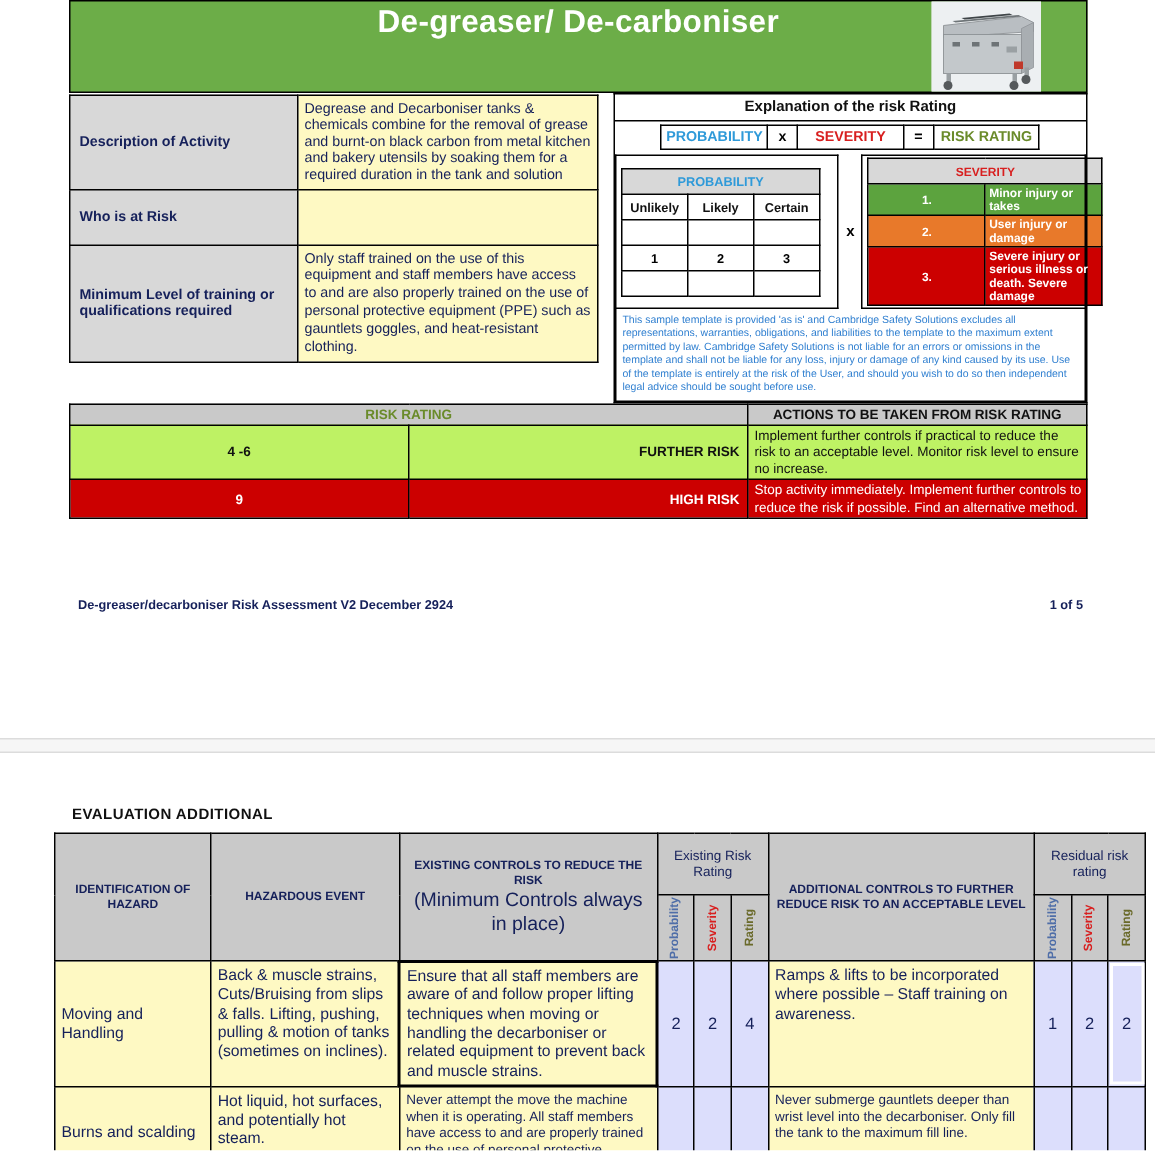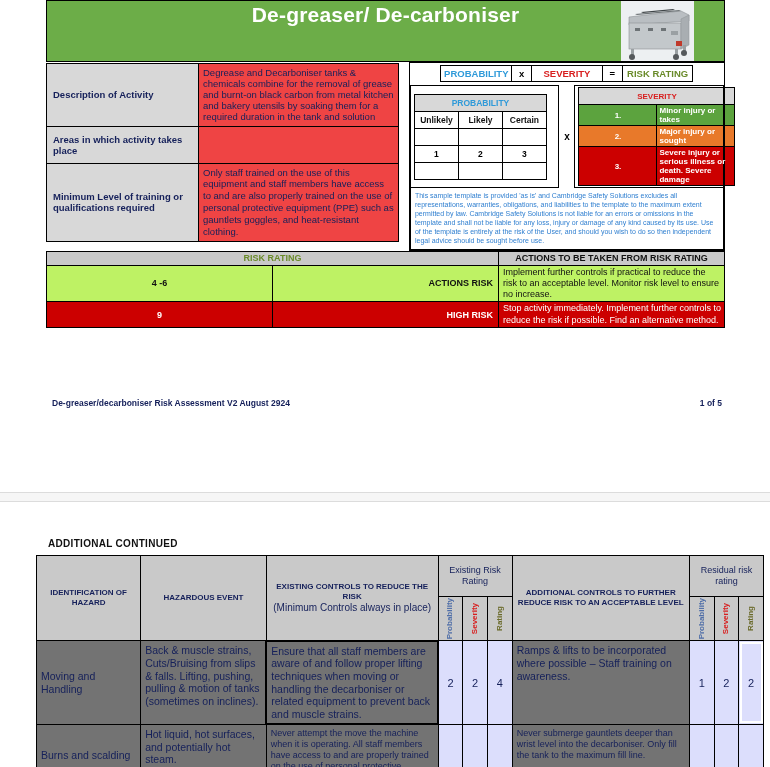--- a/index.html
+++ b/index.html
@@ -35,21 +35,21 @@
   }
   .machine-img { position: absolute; right: 30px; top: 0px; width: 73px; height: 60px;
      background: #eceff1; border: 0; }
   .machine-img svg { display: block; }
 
   
   .infotbl { width: 353px; }
   .infotbl td { font-size: 9.5px; color: #15205a; }
   .lbl-cell { width: 152px; background: #d8d8d8; font-weight: bold; font-size: 10px;
               color: #151515; padding-left: 6px; }
-  .val-cell { background: #ef4444; font-size: 8px; line-height: 1.18; padding: 3px 4px;
+  .val-cell { background: #fef9c3; font-size: 8px; line-height: 1.18; padding: 3px 4px;
               vertical-align: top; color: #15205a; }
   .val-cell.big { font-size: 9.5px; line-height: 1.25; vertical-align: middle; }
 
   
   .expl { width: 306px; vertical-align: top; padding: 0; }
   .expl-head { text-align: center; font-weight: bold; font-size: 10px; color: #111;
                padding: 3px 0; border: 1px solid #000; border-top: 0; border-left: 0; border-right: 0;}
   .formula { width: 100%; margin: 2px auto 3px auto; }
   .formula td { text-align: center; font-weight: bold; font-size: 9.5px; padding: 2px 2px; }
   .c-prob { color: #2f9ad9; }
@@ -98,21 +98,21 @@
   .evaltbl { width: 728px; }
   .evaltbl td { color: #15205a; }
   .eh { background: #c9c9c9; text-align: center; font-weight: bold; font-size: 8px;
         color: #111; line-height: 1.25; }
   .eh.big { font-size: 9px; font-weight: normal; }
   .vert { writing-mode: vertical-rl; transform: rotate(180deg); font-size: 8px;
           font-weight: bold; white-space: nowrap; margin: 0 auto; }
   .vert.p { color: #4f6ea8; }
   .vert.s { color: #d81f1f; }
   .vert.r { color: #6a6a2a; }
-  .dcell { background: #737373; font-size: 10.5px; line-height: 1.2; vertical-align: top;
+  .dcell { background: #fef9c3; font-size: 10.5px; line-height: 1.2; vertical-align: top;
            padding: 3px 4px; }
   .dcell.mid { vertical-align: middle; }
   .num { background: #dcdefc; text-align: center; font-size: 11px; vertical-align: middle; }
   .boxed { border: 2px solid #000 !important; }
   .sel { outline: 2px solid #ffffff; outline-offset: -3px; }
 </style>
 </head>
 <body>
 
 <div class="viewport">
@@ -149,32 +149,33 @@
         <tbody>
             <tr>
           <td style="padding:0;border:0;width:353px;vertical-align:top;">
             <table class="infotbl">
               <tbody>
                     <tr style="height:44px">
                 <td class="lbl-cell">Description of Activity</td>
                 <td class="val-cell">Degrease and Decarboniser tanks &amp; chemicals combine for the removal of grease and burnt-on black carbon from metal kitchen and bakery utensils by soaking them for a required duration in the tank and solution</td>
               </tr>
               <tr style="height:37px">
-                <td class="lbl-cell">Areas in which activity takes place</td>
+                <td class="lbl-cell">Who is at Risk</td>
                 <td class="val-cell big"></td>
               </tr>
               <tr style="height:62px">
                 <td class="lbl-cell">Minimum Level of training or qualifications required</td>
                 <td class="val-cell big">Only staff trained on the use of this equipment and staff members have access to and are also properly trained on the use of personal protective equipment (PPE) such as gauntlets goggles, and heat-resistant clothing.</td>
               </tr>
             </tbody>
                 </table>
           </td>
 
           <td class="expl">
+            <div class="expl-head">Explanation of the risk Rating</div>
 
             <table class="formula" style="width:253px;">
               <tbody>
                     <tr>
                 <td class="c-prob">PROBABILITY</td>
                 <td class="c-blk" style="width:20px">x</td>
                 <td class="c-sev">SEVERITY</td>
                 <td class="c-blk" style="width:20px">=</td>
                 <td class="c-rate">RISK RATING</td>
               </tr>
@@ -219,21 +220,21 @@
                   <tbody>
                             <tr>
                               <td class="sev-title" colspan="2">SEVERITY</td>
                             </tr>
                   <tr class="sev-1">
                     <td class="sev-n">1.</td>
                     <td>Minor injury or takes</td>
                   </tr>
                   <tr class="sev-2">
                     <td class="sev-n">2.</td>
-                    <td>Major injury or sought</td>
+                    <td>User injury or damage</td>
                   </tr>
                   <tr class="sev-3">
                     <td class="sev-n">3.</td>
                     <td>Severe injury or serious illness or death. Severe damage</td>
                   </tr>
                 </tbody>
                         </table>
               </td>
             </tr>
                   </tbody>
@@ -246,42 +247,42 @@
         </table>
 
       <table class="rrtbl">
         <tbody>
             <tr>
           <td class="rr-hd rr-lbl" colspan="2">RISK RATING</td>
           <td class="rr-hd rr-act">ACTIONS TO BE TAKEN FROM RISK RATING</td>
         </tr>
         <tr class="row-med" style="height:26px">
           <td class="rr-num">4 -6</td>
-          <td class="rr-name">ACTIONS RISK</td>
+          <td class="rr-name">FURTHER RISK</td>
           <td class="rr-txt">Implement further controls if practical to reduce the risk to an acceptable level. Monitor risk level to ensure no increase.</td>
         </tr>
         <tr class="row-high" style="height:16px">
           <td class="rr-num">9</td>
           <td class="rr-name">HIGH RISK</td>
           <td class="rr-txt">Stop activity immediately. Implement further controls to reduce the risk if possible. Find an alternative method.</td>
         </tr>
       </tbody>
         </table>
     </div>
 
     <div class="footer">
       <span class="right">1 of 5</span>
-      <span>De-greaser/decarboniser Risk Assessment V2 August 2924</span>
+      <span>De-greaser/decarboniser Risk Assessment V2 December 2924</span>
     </div>
   </div>
 
   <div class="page-gap"></div>
 
   <div class="page page2">
-    <div class="p2head">ADDITIONAL CONTINUED</div>
+    <div class="p2head">EVALUATION ADDITIONAL</div>
 
     <div class="p2wrap">
       <table class="evaltbl">
         <colgroup>
           <col style="width:97px">
             <col style="width:117px">
             <col style="width:160px">
           <col style="width:23px">
             <col style="width:23px">
             <col style="width:23px">
@@ -289,21 +290,21 @@
           <col style="width:23px">
             <col style="width:23px">
             <col style="width:23px">
         </colgroup>
         <tbody>
             <tr>
           <td class="eh" rowspan="2" style="height:65px">IDENTIFICATION OF HAZARD</td>
           <td class="eh" rowspan="2">HAZARDOUS EVENT</td>
           <td class="eh" rowspan="2">
             <span>EXISTING CONTROLS TO REDUCE THE RISK</span><br>
-            <span style="font-weight:normal;font-size:10px">(Minimum Controls always in place)</span>
+            <span style="font-weight:normal;font-size:13px">(Minimum Controls always in place)</span>
           </td>
           <td class="eh big" colspan="3" style="height:41px">Existing Risk Rating</td>
           <td class="eh" rowspan="2">ADDITIONAL CONTROLS TO FURTHER REDUCE RISK TO AN ACCEPTABLE LEVEL</td>
           <td class="eh big" colspan="3">Residual risk rating</td>
         </tr>
         <tr>
           <td class="eh">
                 <div class="vert p">Probability</div>
               </td>
           <td class="eh">

